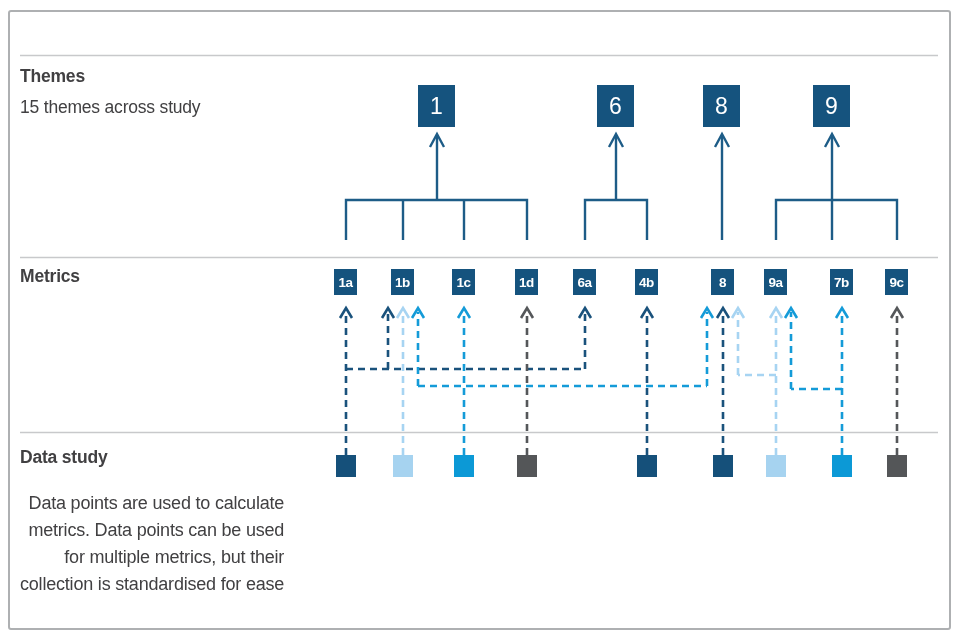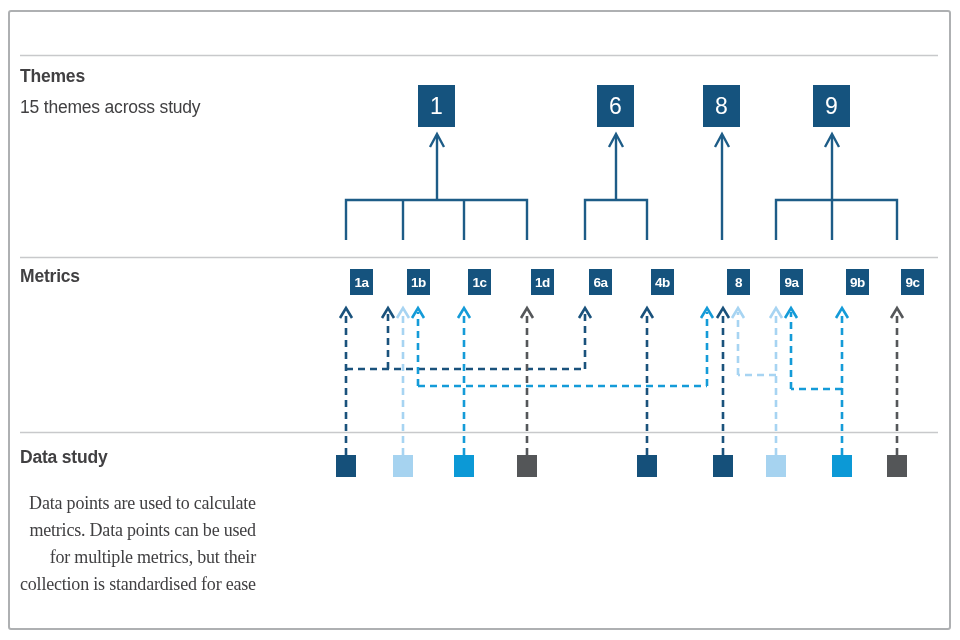--- a/index.html
+++ b/index.html
@@ -2,25 +2,25 @@
 <html><head>
 <meta charset="utf-8">
 <style>
   html,body{margin:0;padding:0;width:960px;height:640px;background:#ffffff;overflow:hidden;
     font-family:"Liberation Sans", sans-serif;}
   .stage{position:relative;width:892px;height:640px;background:#fff;}
   .frame{position:absolute;left:8px;top:10px;width:939px;height:616px;border:2px solid #aeb0b2;border-radius:3px;}
   svg.lines{position:absolute;left:0;top:0;}
   .sec-title{position:absolute;font-size:17.5px;font-weight:bold;color:#414042;letter-spacing:-0.2px;}
   .sec-desc{position:absolute;font-size:17.5px;color:#414042;white-space:pre-line;line-height:23px;letter-spacing:-0.2px;text-align:right;}
-  .sec-desc.big{font-size:18px;line-height:27px;font-family:Liberation Serif, serif;}
+  .sec-desc.big{font-size:18px;line-height:27px;}
   .theme-box{position:absolute;top:85px;width:37px;height:42px;background:#15537e;color:#fff;
     display:flex;align-items:center;justify-content:center;font-size:23px;}
   .metric-box{position:absolute;top:269px;width:23px;height:26px;background:#15537e;color:#fff;
-    display:flex;align-items:center;justify-content:center;font-size:13.5px;font-weight:bold;letter-spacing:-0.5px;margin-left:16px;}
+    display:flex;align-items:center;justify-content:center;font-size:13.5px;font-weight:bold;letter-spacing:-0.5px;}
   .dp{position:absolute;top:455px;width:20px;height:22px;background:#555;}
 </style>
 </head>
 <body>
 
 <div class="stage">
 
   <div class="frame"></div>
 
   <svg class="lines" width="960" height="640" viewBox="0 0 960 640">
@@ -122,21 +122,21 @@
   <div class="theme-box" style="left:813px">9</div>
 
   <div class="metric-box" style="left:334px">1a</div>
   <div class="metric-box" style="left:391px">1b</div>
   <div class="metric-box" style="left:452px">1c</div>
   <div class="metric-box" style="left:515px">1d</div>
   <div class="metric-box" style="left:573px">6a</div>
   <div class="metric-box" style="left:635px">4b</div>
   <div class="metric-box" style="left:711px">8</div>
   <div class="metric-box" style="left:764px">9a</div>
-  <div class="metric-box" style="left:830px">9b</div>
+  <div class="metric-box" style="left:830px">7b</div>
   <div class="metric-box" style="left:885px">9c</div>
 
   <div class="dp" style="left: 336px; background: rgb(21, 80, 122);"></div>
   <div class="dp" style="left: 393px; background: rgb(166, 211, 240);"></div>
   <div class="dp" style="left: 454px; background: rgb(12, 153, 214);"></div>
   <div class="dp" style="left: 517px; background: rgb(84, 86, 88);"></div>
   <div class="dp" style="left: 637px; background: rgb(21, 80, 122);"></div>
   <div class="dp" style="left: 713px; background: rgb(21, 80, 122);"></div>
   <div class="dp" style="left: 766px; background: rgb(166, 211, 240);"></div>
   <div class="dp" style="left: 832px; background: rgb(12, 153, 214);"></div>

